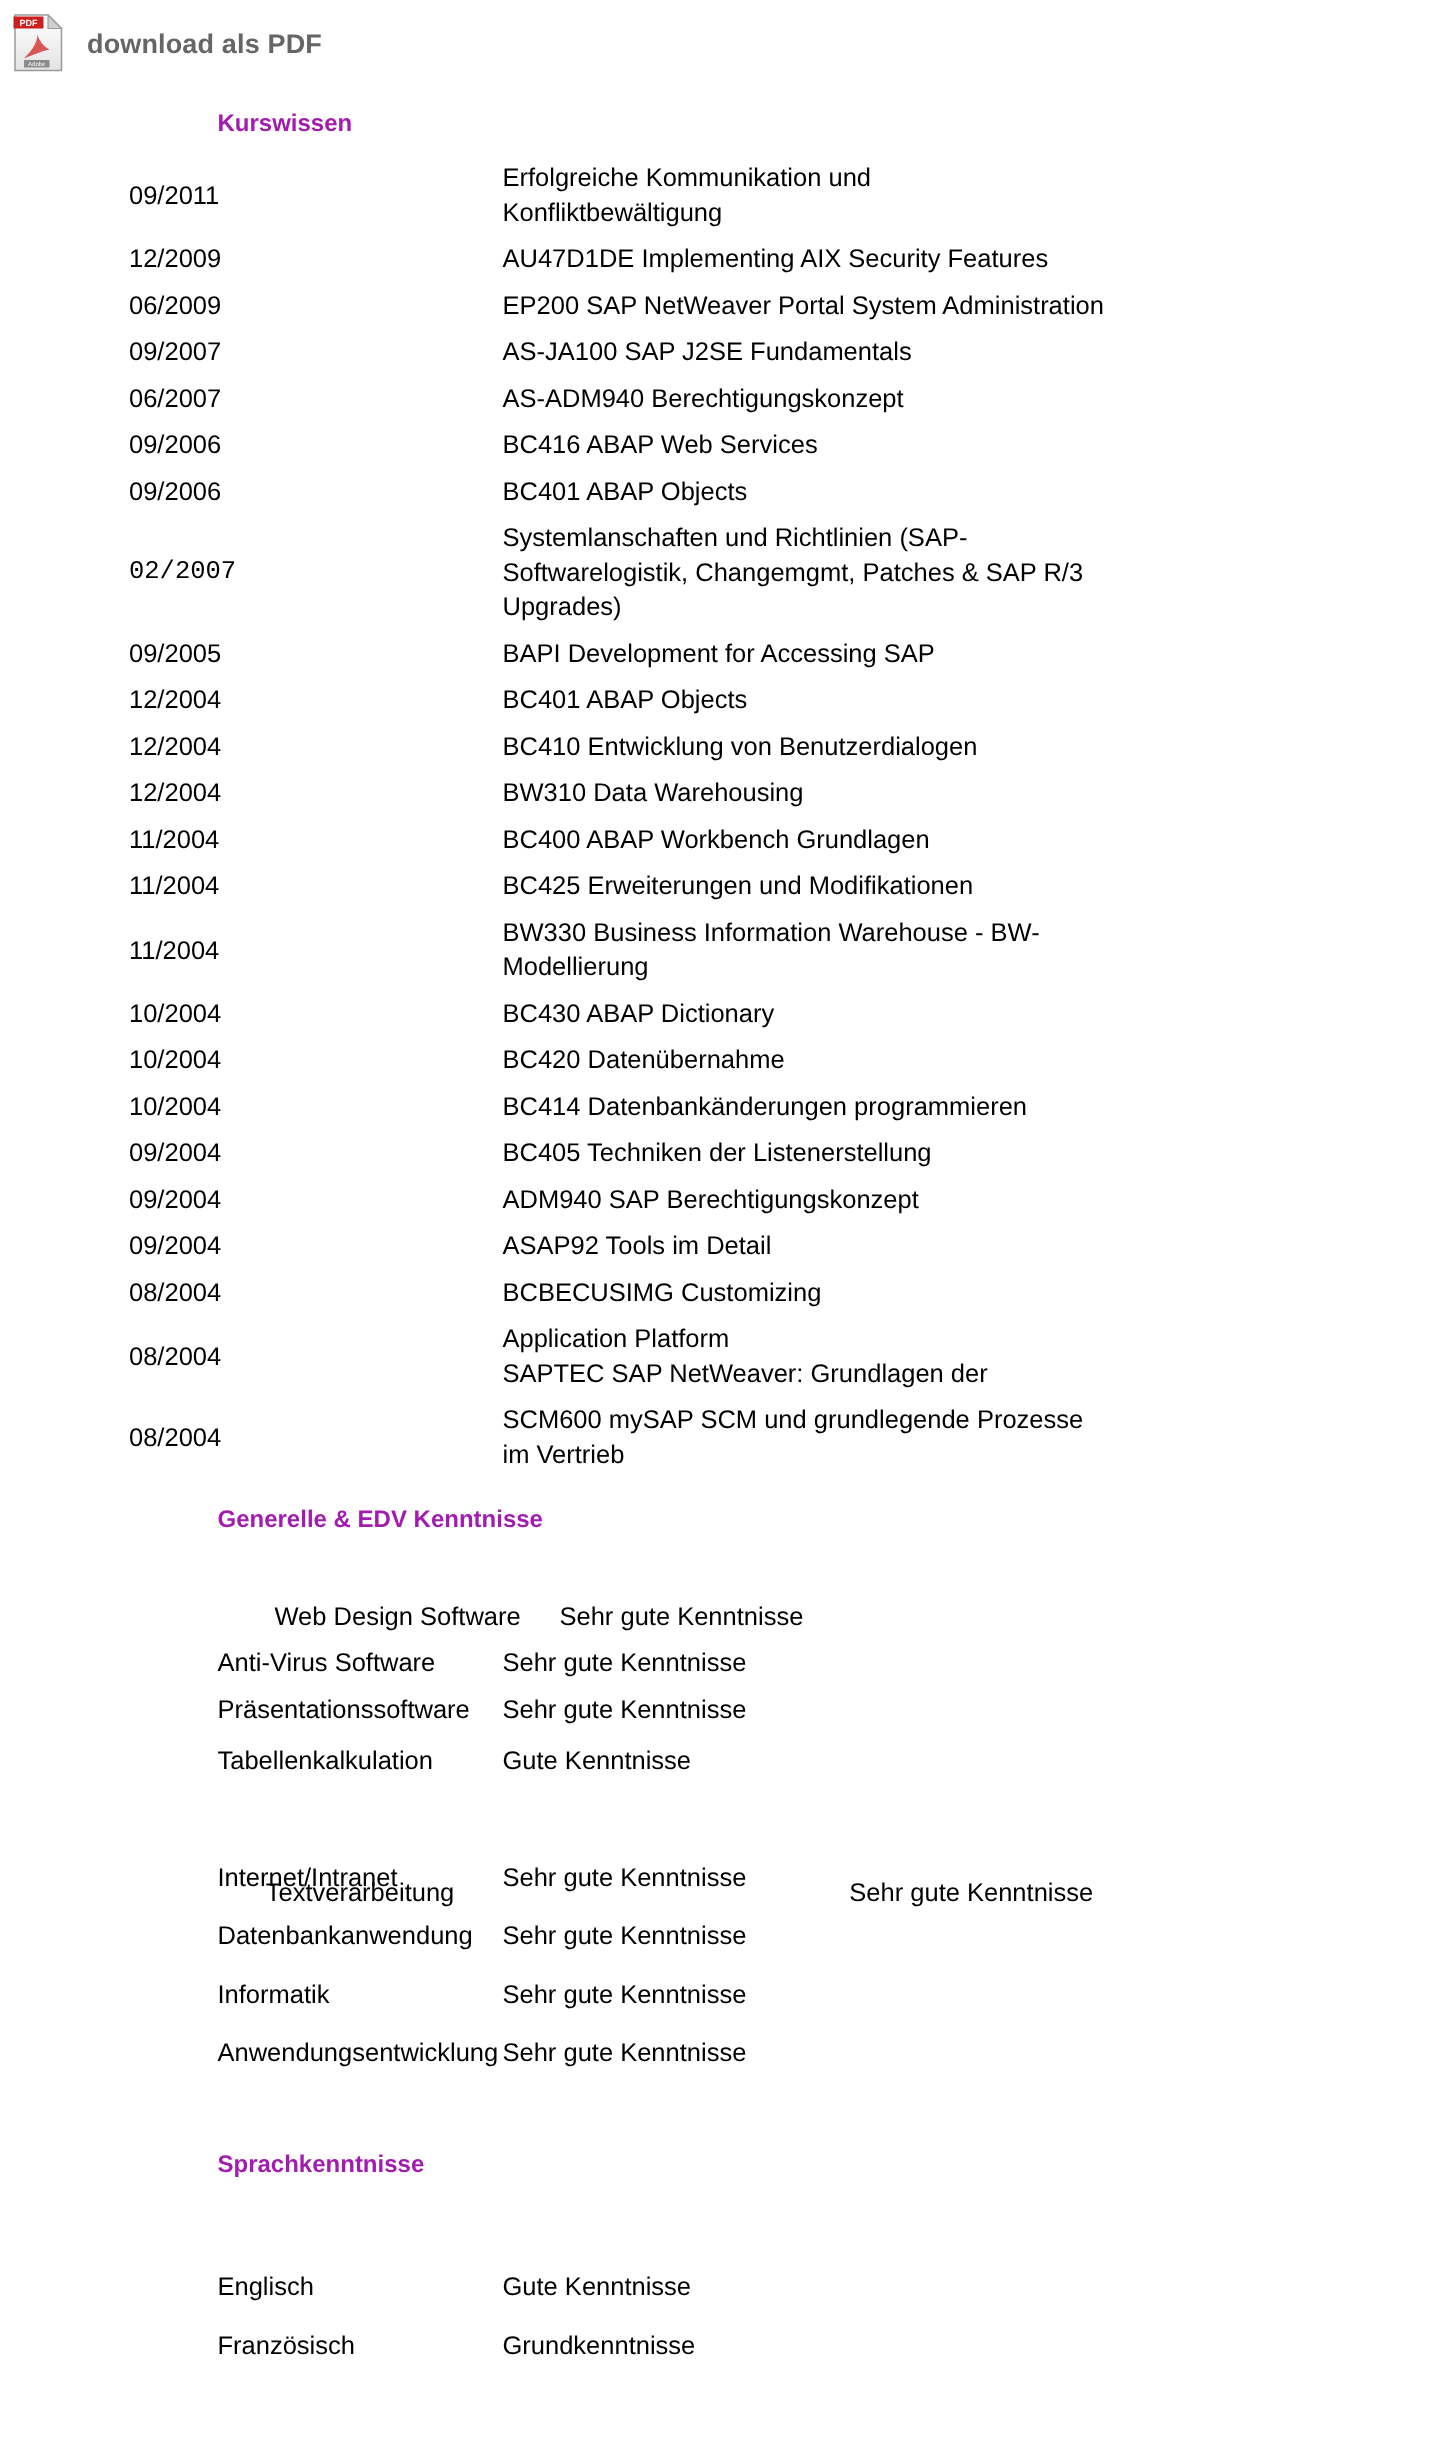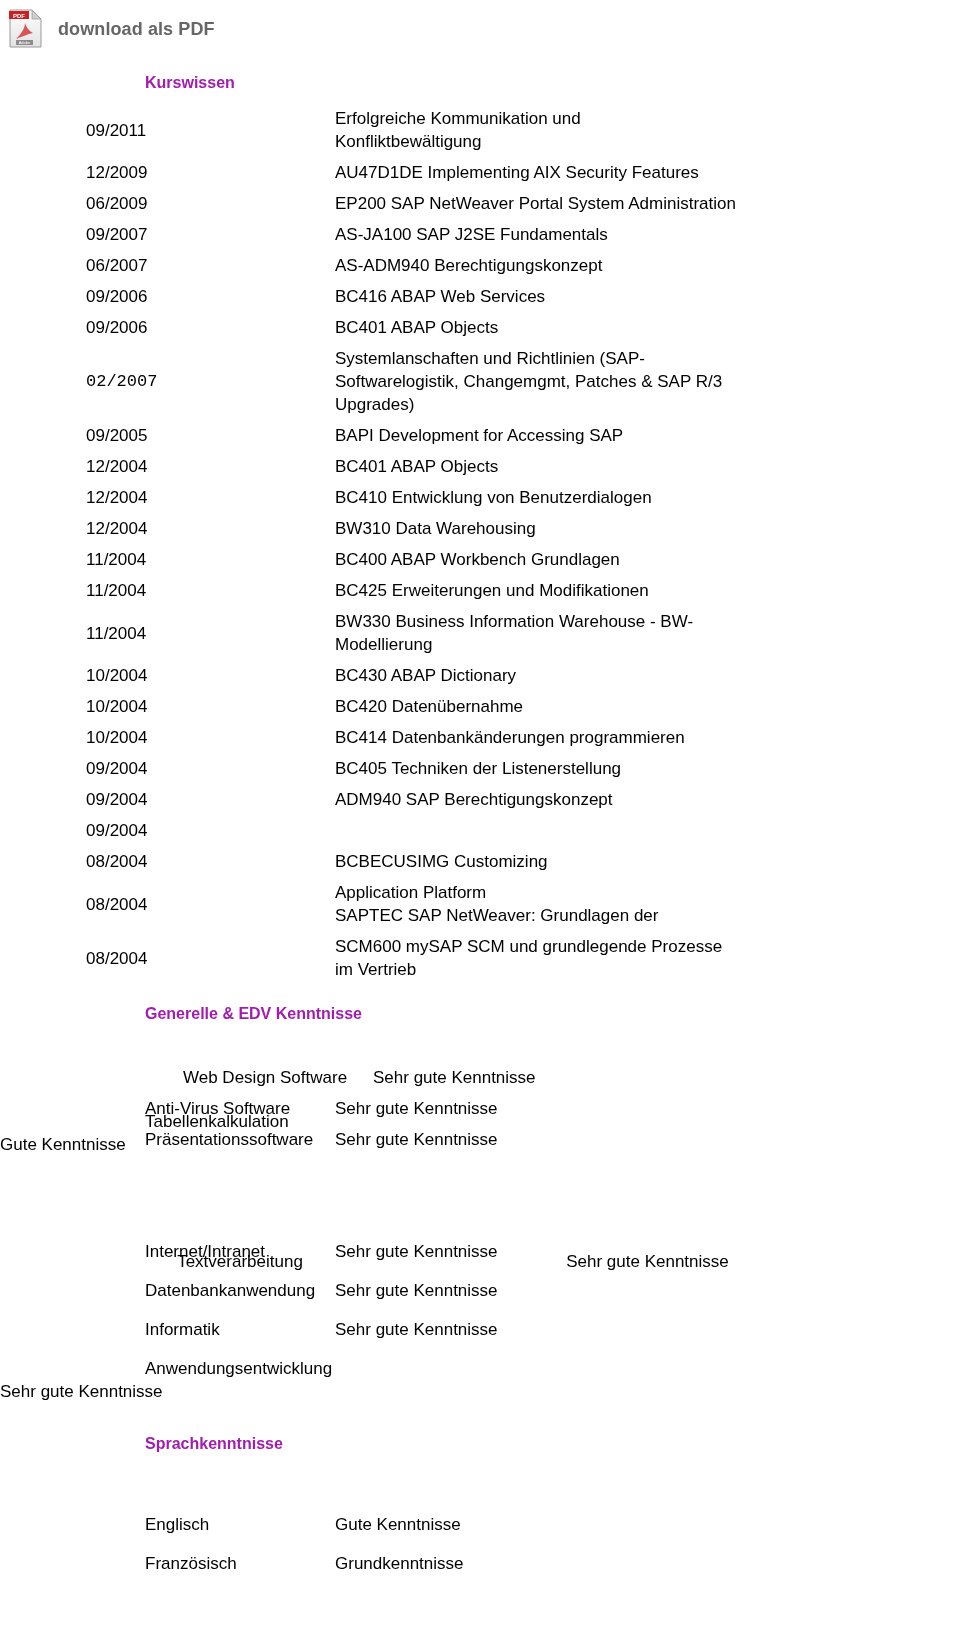--- a/index.html
+++ b/index.html
@@ -232,20 +232,23 @@
       </div>
     </div>
     <div class="row" style="top: 788px;">
       <div class="col-left">09/2004</div>
       <div class="col-right">
         <span class="line">ADM940 SAP Berechtigungskonzept</span>
       </div>
     </div>
     <div class="row" style="top: 819px;">
       <div class="col-left">09/2004</div>
+      <div class="col-right">
+        <span class="line">ASAP92 Tools im Detail</span>
+      </div>
     </div>
     <div class="row" style="top: 850px;">
       <div class="col-left">08/2004</div>
       <div class="col-right">
         <span class="line">BCBECUSIMG Customizing</span>
       </div>
     </div>
     <div class="row two-line" style="top: 881px;">
       <div class="col-left">08/2004</div>
       <div class="col-right">
@@ -267,41 +270,41 @@
       <div class="col-right">Sehr gute Kenntnisse</div>
     </div>
     <div class="row skills" style="top: 1097px;">
       <div class="col-left">Anti-Virus Software</div>
       <div class="col-right">Sehr gute Kenntnisse</div>
     </div>
     <div class="row skills" style="top: 1128px;">
       <div class="col-left">Präsentationssoftware</div>
       <div class="col-right">Sehr gute Kenntnisse</div>
     </div>
-    <div class="row skills" style="top: 1110px; flex-direction: column;">
+    <div class="row skills" style="top: 1162px;">
       <div class="col-left">Tabellenkalkulation</div>
       <div class="col-right">Gute Kenntnisse</div>
     </div>
     <div class="row skills" style="top: 1250px; text-align: center;">
       <div class="col-left">Textverarbeitung</div>
       <div class="col-right">Sehr gute Kenntnisse</div>
     </div>
     <div class="row skills" style="top: 1240px; align-items: center;">
       <div class="col-left">Internet/Intranet</div>
       <div class="col-right">Sehr gute Kenntnisse</div>
     </div>
     <div class="row skills" style="top: 1279px;">
       <div class="col-left">Datenbankanwendung</div>
       <div class="col-right">Sehr gute Kenntnisse</div>
     </div>
     <div class="row skills" style="top: 1318px;">
       <div class="col-left">Informatik</div>
       <div class="col-right">Sehr gute Kenntnisse</div>
     </div>
-    <div class="row skills" style="top: 1357px; flex-direction: column;">
+    <div class="row skills" style="top: 1357px;">
       <div class="col-left">Anwendungsentwicklung</div>
       <div class="col-right">Sehr gute Kenntnisse</div>
     </div>
   </div>
 <div id="languages-container">
     <div class="row skills" style="top: 1513px;">
       <div class="col-left">Englisch</div>
       <div class="col-right">Gute Kenntnisse</div>
     </div>
     <div class="row skills" style="top: 1552px;">

